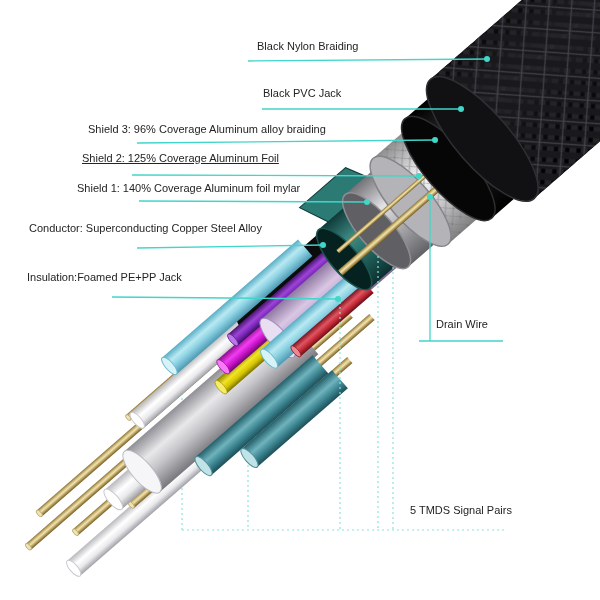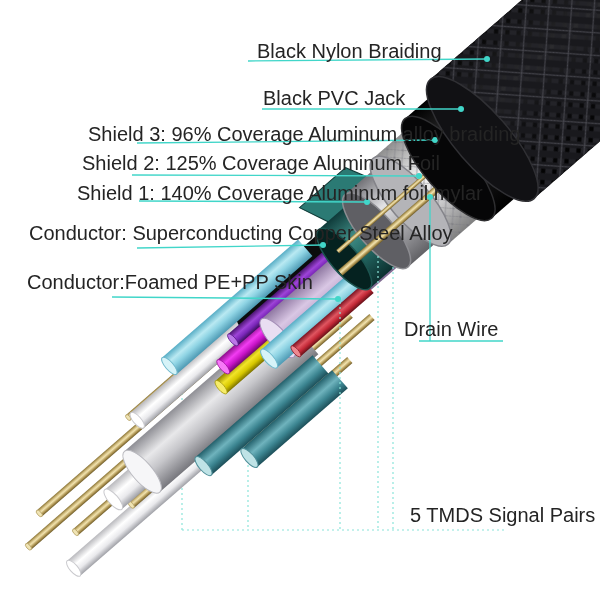--- a/index.html
+++ b/index.html
@@ -2,21 +2,21 @@
 <html style="--bg: #ffffff; --leader: #41d6c9; --leader-dotted: #8ae4da; --text: #242424;"><head>
 <meta charset="utf-8">
 <style>
   html,body{margin:0;padding:0;background:#fff;}
   .stage{
     position:relative;width:600px;height:600px;background:var(--bg,#fff);
     overflow:hidden;font-family:"Liberation Sans", sans-serif;
   }
   .stage svg{position:absolute;left:0;top:0;}
   .lbl{
-    position:absolute;font-size:20px;line-height:1.1;white-space:nowrap;
+    position:absolute;font-size:11px;line-height:1.1;white-space:nowrap;
     color:var(--text,#242424);
   }
   .leader{stroke:var(--leader,#41d6c9);stroke-width:1.3;fill:none;}
   .leader-dot{fill:var(--leader,#41d6c9);}
   .guide{stroke:var(--leader-dotted,#8ae4da);stroke-width:1.2;fill:none;stroke-dasharray:2 3;}
 </style>
 </head>
 <body>
 
 <div class="stage">
@@ -288,19 +288,19 @@
 
       <polyline class="leader" points="503,341 419,341 430,341"></polyline>
       <line class="leader" x1="430" y1="341" x2="430" y2="197"></line>
       <circle class="leader-dot" cx="430" cy="197" r="3"></circle>
     </g>
   </svg>
 
   <div class="lbl" style="left: 257px; top: 40px;">Black Nylon Braiding</div>
   <div class="lbl" style="left: 263px; top: 87px;">Black PVC Jack</div>
   <div class="lbl" style="left: 88px; top: 123px;">Shield 3:  96% Coverage Aluminum alloy braiding</div>
-  <div class="lbl" style="left: 82px; top: 152px;">Shield 2: 125% Coverage Aluminum Foil</div>
+  <div class="lbl" style="left: 82px; top: 152px; text-decoration: underline;">Shield 2: 125% Coverage Aluminum Foil</div>
   <div class="lbl" style="left: 77px; top: 182px;">Shield 1: 140% Coverage Aluminum foil mylar</div>
   <div class="lbl" style="left: 9px; top: 222px; margin-left: 20px;">Conductor: Superconducting Copper Steel Alloy</div>
-  <div class="lbl" style="left: 27px; top: 271px;">Conductor:Foamed PE+PP Skin</div>
-  <div class="lbl" style="left: 404px; top: 318px; text-align: right;">Drain Wire</div>
+  <div class="lbl" style="left: 27px; top: 271px;">Insulation:Foamed PE+PP Jack</div>
+  <div class="lbl" style="left: 436px; top: 318px; text-align: right;">Drain Wire</div>
   <div class="lbl" style="left: 410px; top: 504px;">5 TMDS Signal Pairs</div>
 </div>
 
 </body></html>

